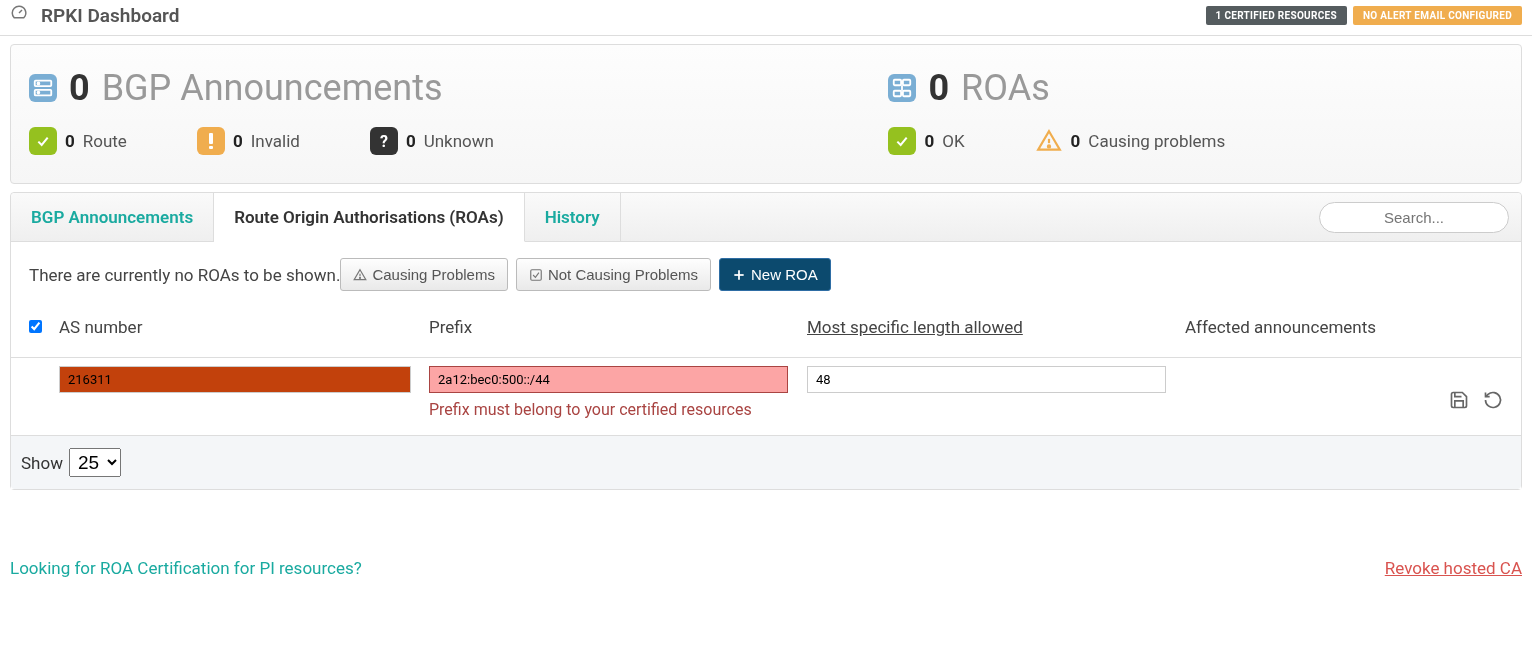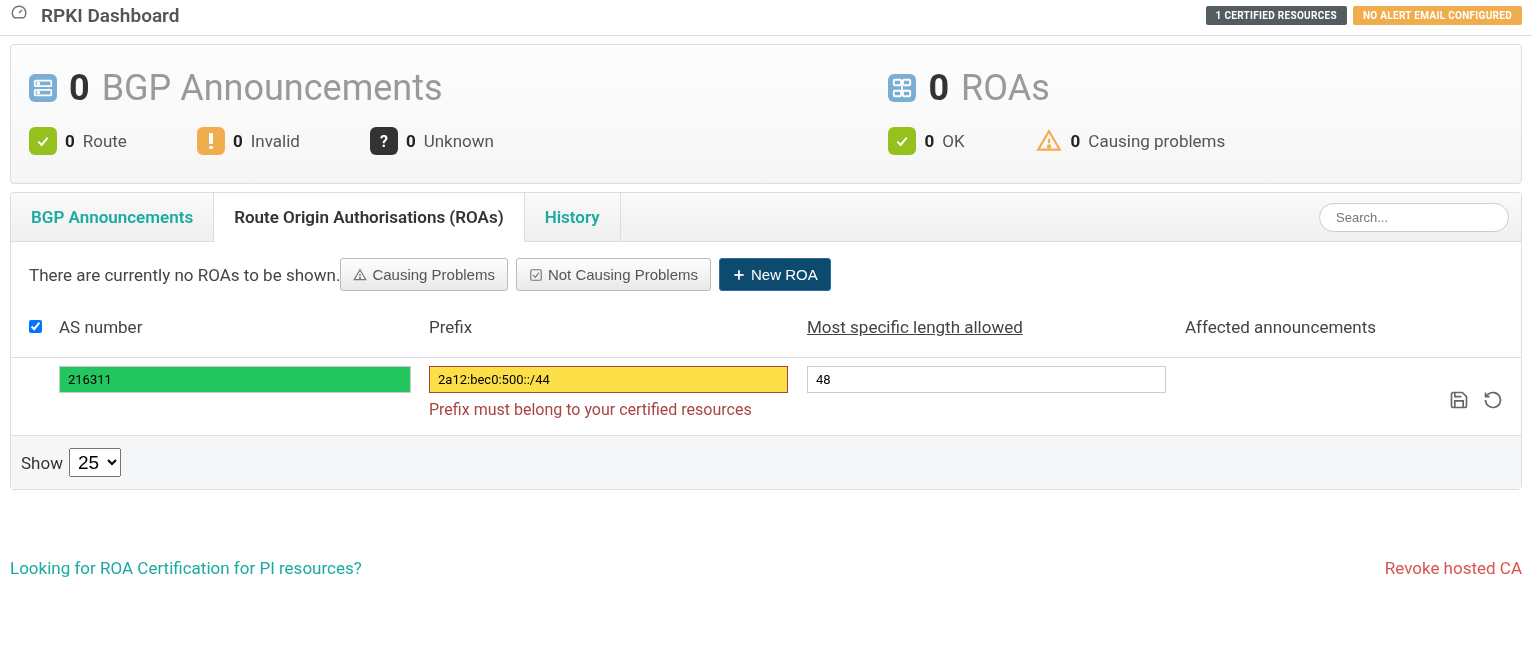--- a/index.html
+++ b/index.html
@@ -22,45 +22,45 @@
   .ic-blue { background: #7aaed4; }
   .ic-green { background: #95c11f; }
   .ic-orange { background: #f0ad4e; }
   .ic-dark { background: #333; }
   svg { display: block; }
   .tabs-bar { display: flex; align-items: center; border-bottom: 1px solid #ddd; background: linear-gradient(#fafafa,#efefef); border-radius: 4px 4px 0 0; position: relative; }
   .tab { padding: 14px 20px; font-size: 17px; font-weight: 600; color: #1aaaa0; cursor: pointer; border-right: 1px solid #ddd; }
   .tab.active { background: #fff; color: #333; border-top: 0; margin-bottom: -1px; border-bottom: 1px solid #fff; }
   .tab:first-child { border-radius: 4px 0 0 0; }
   .search-wrap { margin-left: auto; margin-right: 12px; }
-  .search-wrap input { border: 1px solid #ccc; border-radius: 18px; padding: 6px 16px; font-size: 13px; width: 190px; outline: none; }
+  .search-wrap input { border: 1px solid #ccc; border-radius: 18px; padding: 6px 16px; font-size: 15px; width: 190px; outline: none; text-align: center; }
   .content { background: #fff; }
   .toolbar { display: flex; align-items: center; justify-content: flex-start; padding: 16px 18px; }
   .toolbar-msg { font-size: 17px; color: #444; }
   .btn-group { display: flex; gap: 8px; }
   .btn { padding: 7px 12px; border: 1px solid #bbb; background: linear-gradient(#fefefe,#e9e9e9); color: #555; border-radius: 3px; font-size: 15px; cursor: pointer; display: inline-flex; align-items: center; gap: 5px; }
   .btn.primary { background: #0c4a6e; border-color: #2e6da4; color: #fff; }
   .table-head { display: flex; padding: 10px 18px 20px 18px; font-size: 17px; color: #444; align-items: flex-start; border-bottom: 1px solid #ddd; }
   .th-check { width: 30px; }
   .th-as { width: 370px; }
   .th-prefix { width: 378px; }
   .th-len { width: 378px; text-decoration: underline; }
   .th-aff { flex:1; }
   .table-row { display: flex; padding: 8px 18px 14px 18px; align-items: flex-start; border-bottom: 1px solid #ddd; }
   .cell-input input { width: 95%; padding: 5px 8px; border: 1px solid #ccc; font-size: 13px; font-family: inherit; }
-  .cell-input.filled input { background: #22c55e; }
-  .cell-input.error input { border-color: #a94442; background: #fde047; }
+  .cell-input.filled input { background: #c2410c; }
+  .cell-input.error input { border-color: #a94442; background: #fca5a5; }
   .err-text { color: #a94442; font-size: 16px; margin-top: 6px; max-width: 340px; line-height: 1.4; }
   .row-actions { margin-left: auto; display: flex; gap: 14px; color: #666; padding-top: 24px; }
   .row-actions span { cursor: pointer; }
   .footer-row { background: #f4f6f8; padding: 12px 10px; display: flex; align-items: center; gap: 6px; font-size: 17px; border-radius: 0 0 4px 4px; }
   .footer-row select { font-size: 19px; padding: 2px 4px; }
   .page-footer { display: flex; justify-content: space-between; padding: 60px 10px 10px 10px; font-size: 17px; }
   .link-teal { color: #1aaaa0; cursor: pointer; }
-  .link-red { color: #d9534f; cursor: pointer; }
+  .link-red { color: #d9534f; cursor: pointer; text-decoration: underline; }
   .gauge { width:18px; height:18px; }
 </style>
 </head>
 <body>
 
 <div class="header-bar">
   <div class="header-title">
     <svg class="gauge" viewBox="0 0 24 24" fill="none" stroke="#777" stroke-width="2">
         <path d="M12 3a9 9 0 0 0-9 9c0 2.5 1 4.7 2.6 6.4h12.8A9 9 0 0 0 12 3z"></path>
         <path d="M12 12l4-4"></path>

